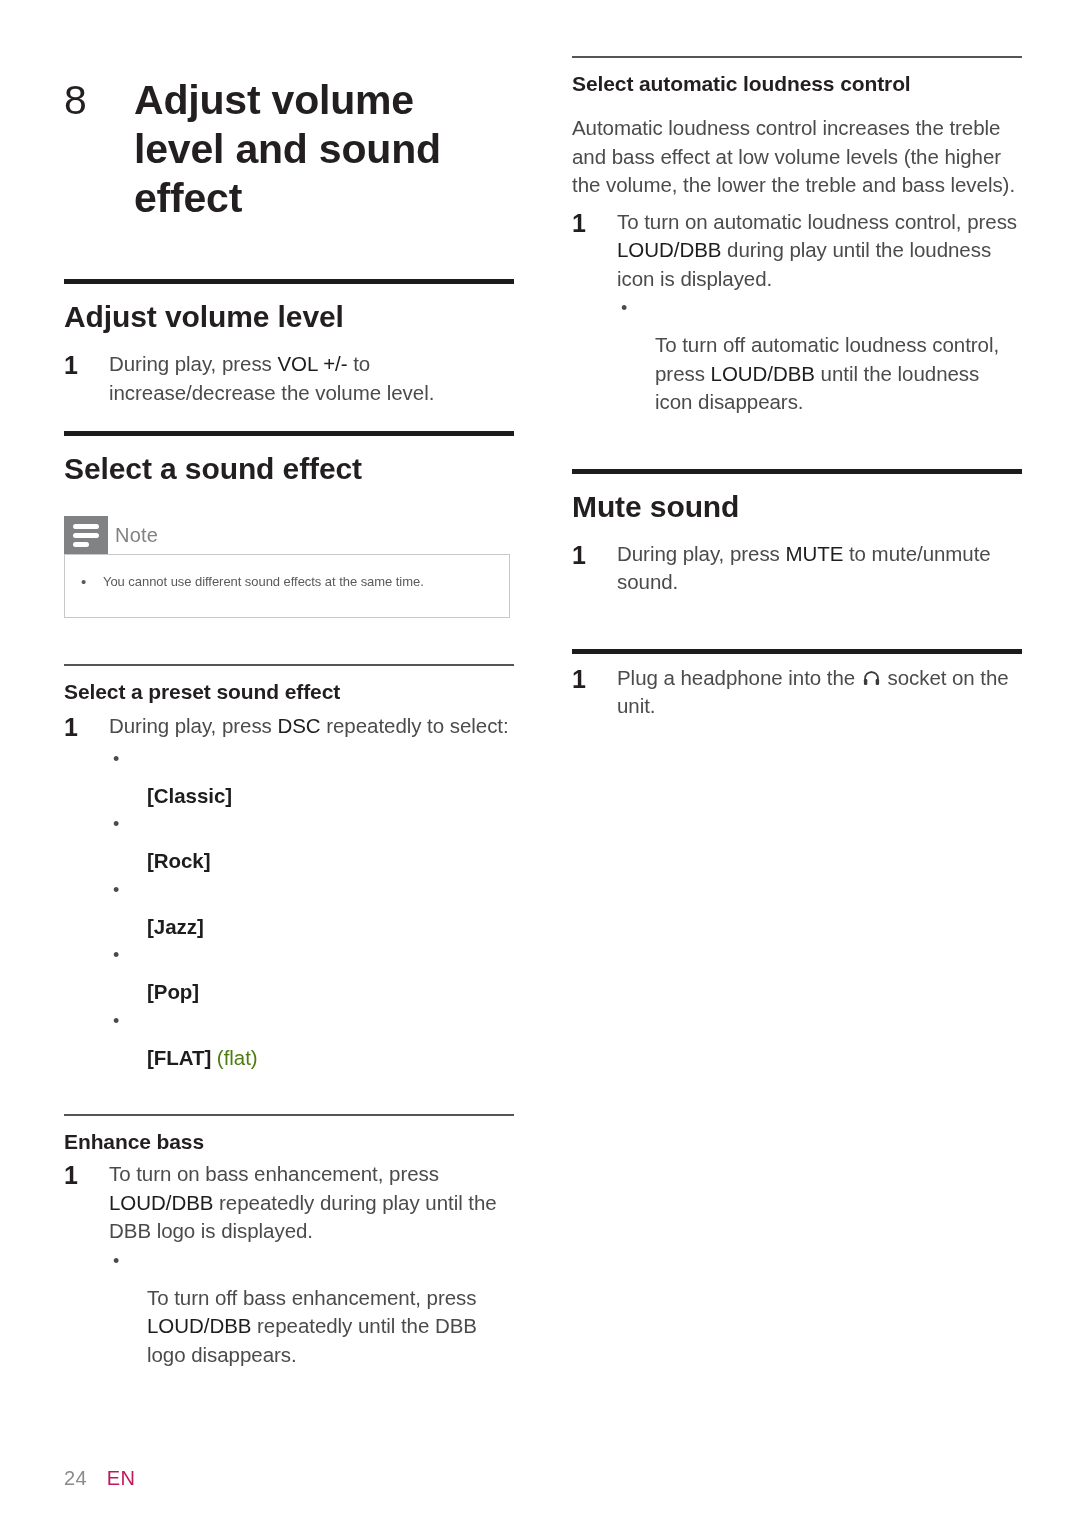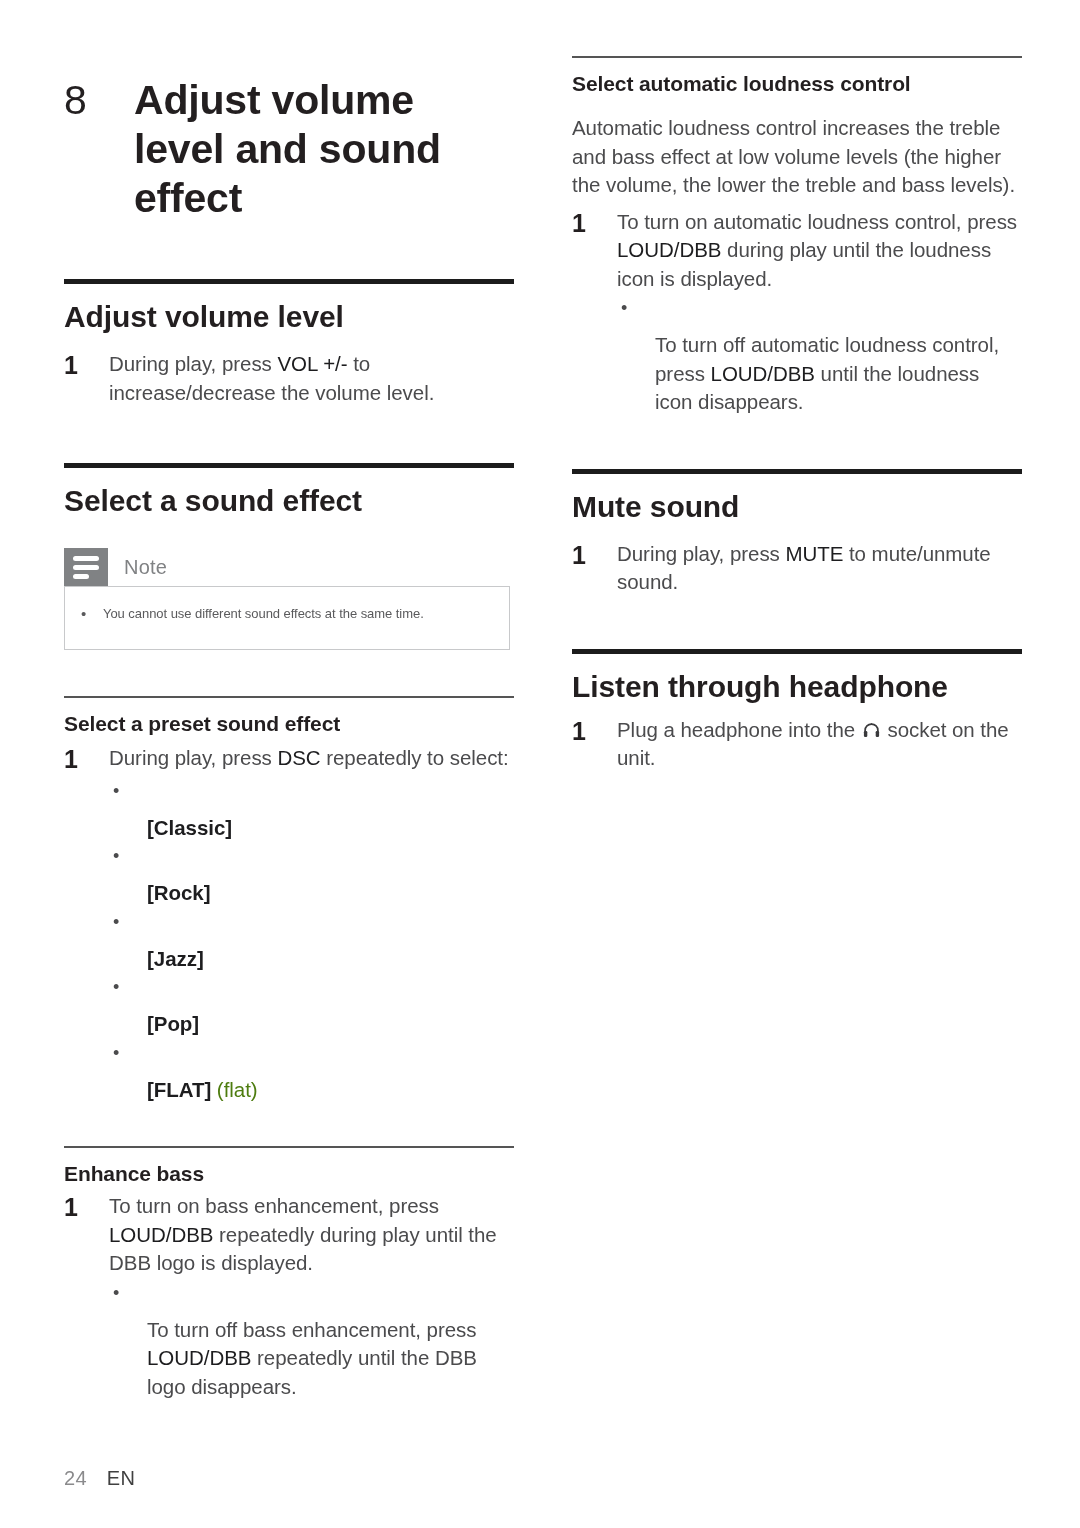--- a/index.html
+++ b/index.html
@@ -187,21 +187,21 @@
     height: 5px;
     background: #ffffff;
     border-radius: 2.5px;
   }
   .note-icon i:nth-child(1) { width: 26px; }
   .note-icon i:nth-child(2) { width: 26px; }
   .note-icon i:nth-child(3) { width: 16px; margin-right: 10px; }
   .note-title {
     font-size: 20px;
     color: #808284;
-    padding-left: 16px;
+    padding-left: 7px;
     letter-spacing: 0.2px;
   }
   .note-body {
     border: 1px solid #c8c9cb;
     border-top: 1px solid #c8c9cb;
     padding: 14px 16px 16px 16px;
     box-sizing: border-box;
     min-height: 64px;
   }
   .note-item {
@@ -243,21 +243,21 @@
     align-items: baseline;
   }
   .footer-page {
     font-size: 20px;
     color: #8a8a8c;
     letter-spacing: 0.3px;
     text-align: center;
   }
   .footer-lang {
     font-size: 20px;
-    color: #404040;
+    color: #be185d;
     margin-left: 20px;
     letter-spacing: 0.3px;
   }
 </style>
 </head>
 <body>
 
 <div class="page">
 
   <div class="col col-left">
@@ -269,21 +269,21 @@
 
     <div style="margin-top:56px;">
       <div class="rule-thick"></div>
       <h1 class="sect">Adjust volume level</h1>
       <div class="step">
         <div class="step-num">1</div>
         <div class="step-text"><span>During play, press </span><b class="kw">VOL +/-</b><span> to increase/decrease the volume level.</span></div>
       </div>
     </div>
 
-    <div style="margin-top:56px;">
+    <div style="margin-top:24px;">
       <div class="rule-thick"></div>
       <h1 class="sect">Select a sound effect</h1>
 
       <div class="note">
         <div class="note-head">
           <div class="note-icon">
               <i></i>
               <i></i>
               <i></i>
             </div>
@@ -374,21 +374,20 @@
       <div class="rule-thick"></div>
       <h1 class="sect">Mute sound</h1>
       <div class="step">
         <div class="step-num">1</div>
         <div class="step-text"><span>During play, press </span><b class="kw">MUTE</b><span> to mute/unmute sound.</span></div>
       </div>
     </div>
 
     <div style="margin-top:52px;">
       <div class="rule-thick"></div>
-      <h1 class="sect">Listen through headphone</h1>
       <div class="step" style="margin-top:10px;">
         <div class="step-num">1</div>
         <div class="step-text"><span>Plug a headphone into the </span><span class="hp-icon"><svg width="17" height="15" viewBox="0 0 17 15">
                 <path d="M8.5 1.1C4.9 1.1 2.1 3.9 2.1 7.4v1.0" stroke="#3a3a3c" stroke-width="1.7" fill="none" stroke-linecap="round"></path>
                 <path d="M14.9 8.4v-1.0C14.9 3.9 12.1 1.1 8.5 1.1" stroke="#3a3a3c" stroke-width="1.7" fill="none" stroke-linecap="round"></path>
                 <rect x="0.9" y="8.0" width="3.4" height="6.0" rx="1.2" fill="#3a3a3c"></rect>
                 <rect x="12.7" y="8.0" width="3.4" height="6.0" rx="1.2" fill="#3a3a3c"></rect>
               </svg></span><span> socket on the unit.</span></div>
       </div>
     </div>

